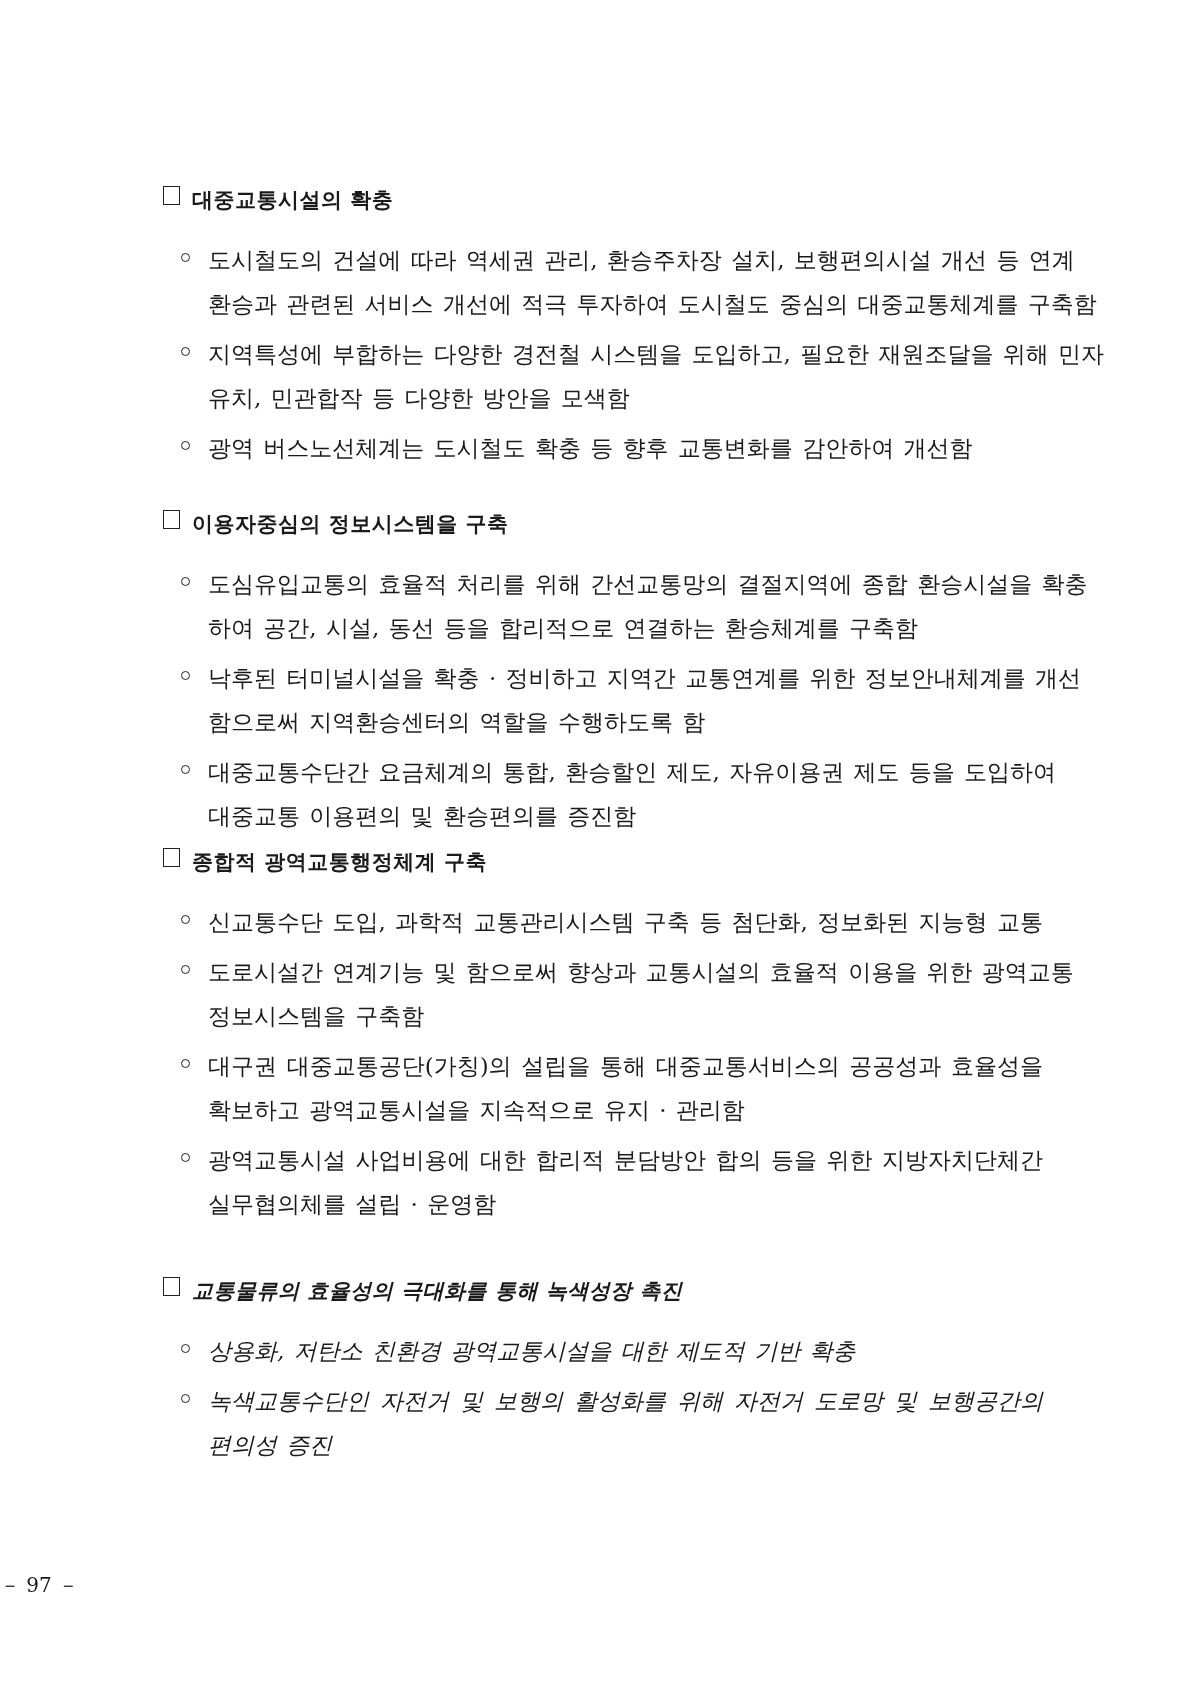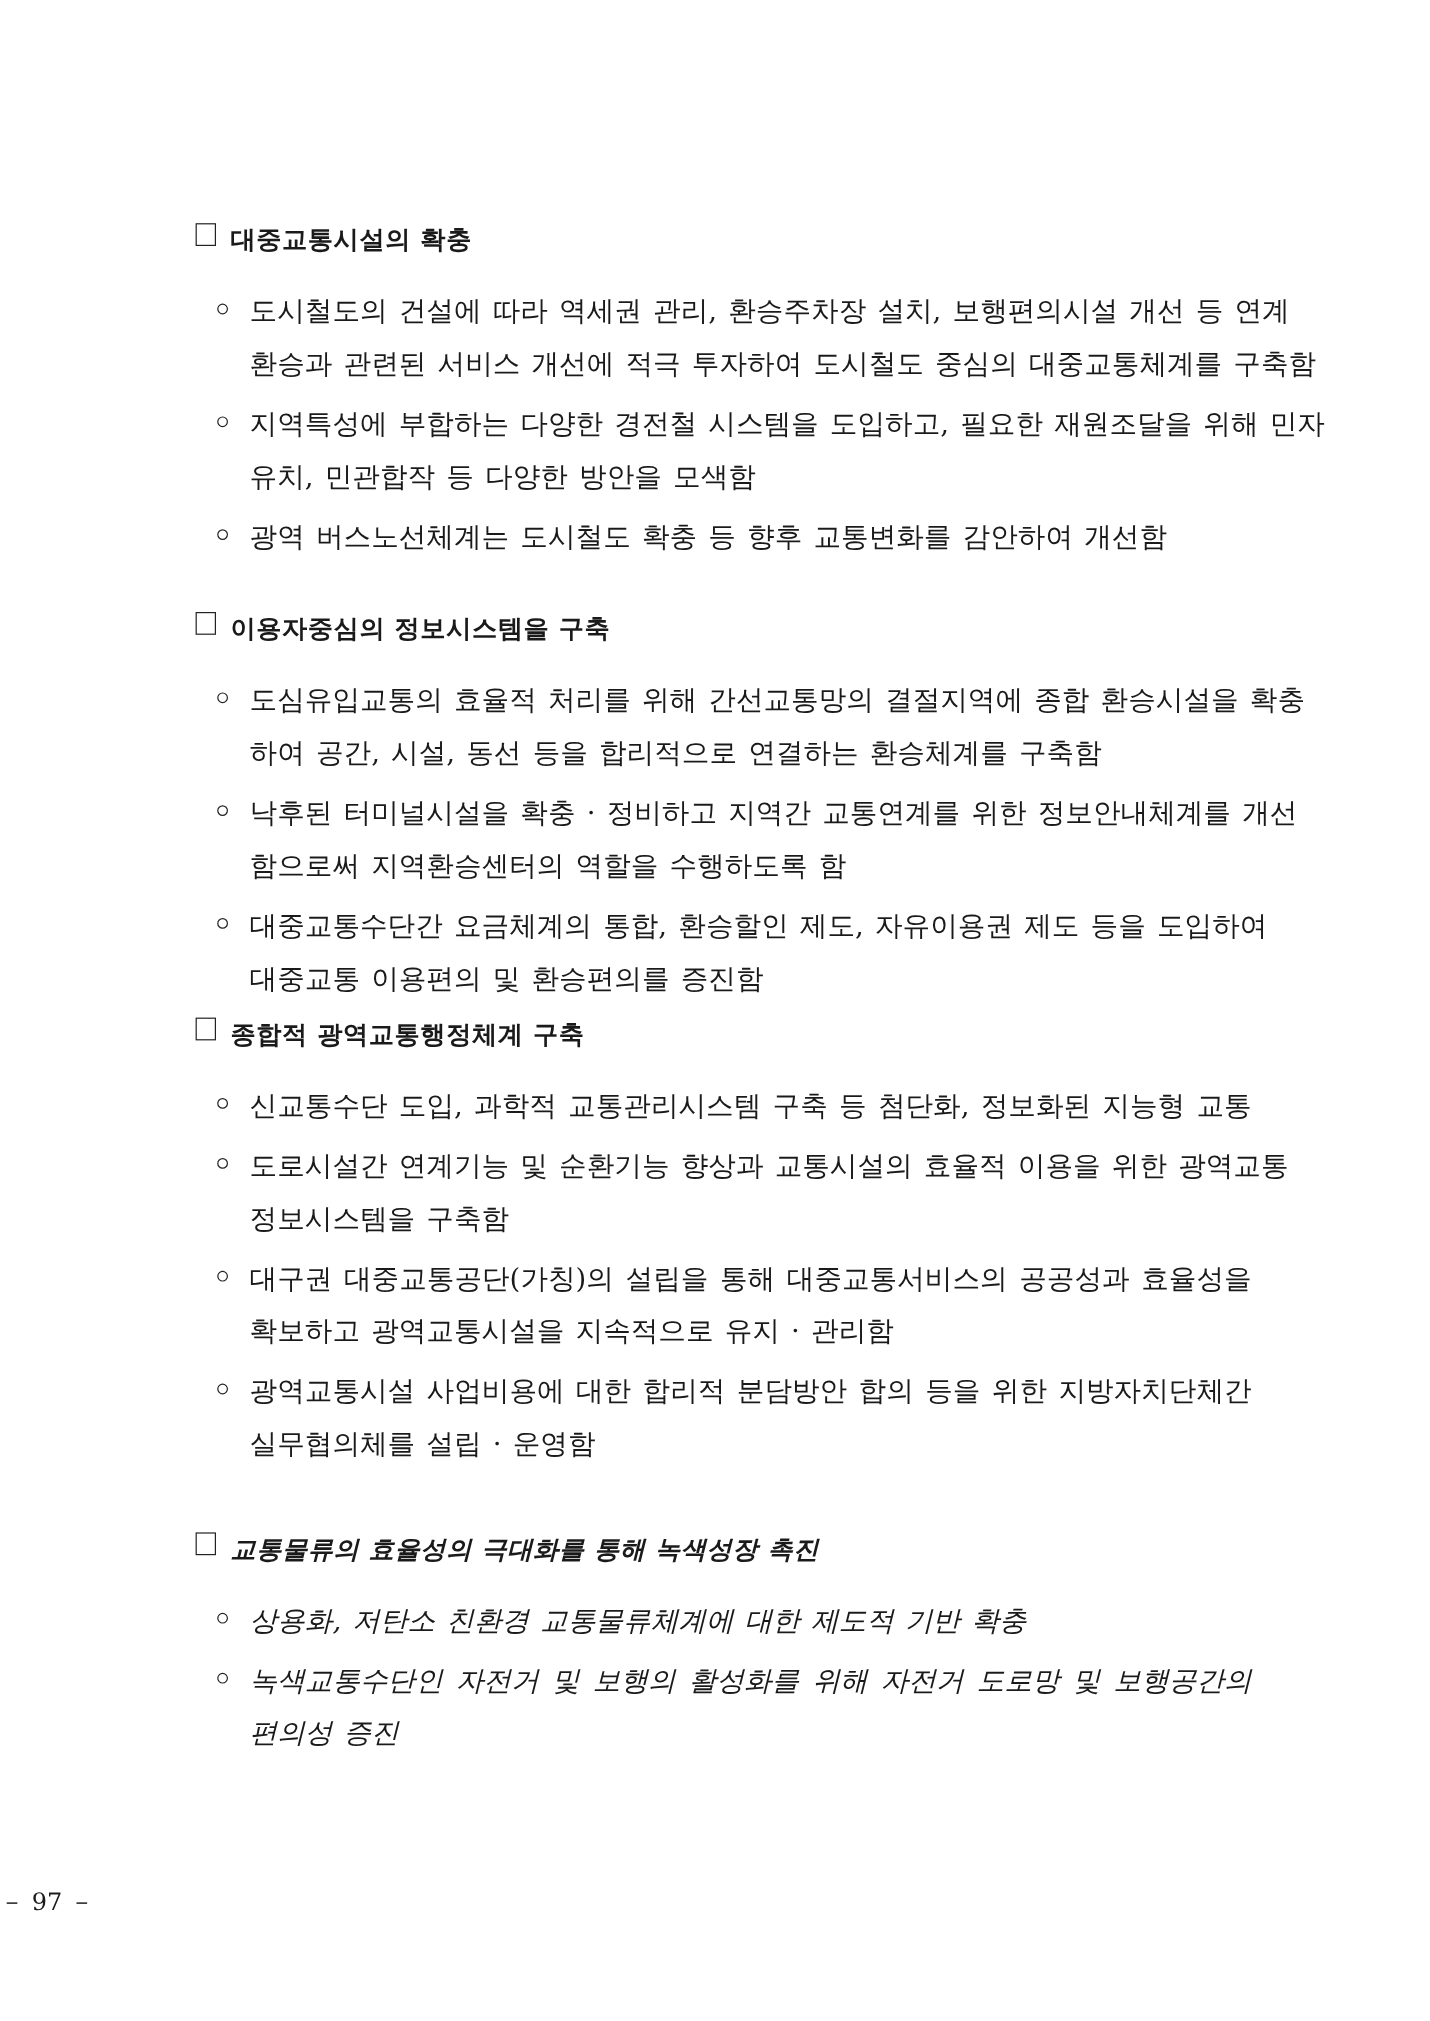--- a/index.html
+++ b/index.html
@@ -142,21 +142,21 @@
       <span>종합적 광역교통행정체계 구축</span>
     </div>
     <div style="height:22px"></div>
     <div class="item">
       <span class="bullet"></span>
       <span class="line full">신교통수단 도입, 과학적 교통관리시스템 구축 등 첨단화, 정보화된 지능형 교통</span>
     </div>
     <div style="height:6px"></div>
     <div class="item">
       <span class="bullet"></span>
-      <span class="line full">도로시설간 연계기능 및 순환기능 향상과 교통시설의 효율적 이용을 위한 광역교통</span>
+      <span class="line full">도로시설간 연계기능 및 함으로써 향상과 교통시설의 효율적 이용을 위한 광역교통</span>
       <span class="line">정보시스템을 구축함</span>
     </div>
     <div style="height:6px"></div>
     <div class="item">
       <span class="bullet"></span>
       <span class="line full">대구권 대중교통공단(가칭)의 설립을 통해 대중교통서비스의 공공성과 효율성을</span>
       <span class="line">확보하고 광역교통시설을 지속적으로 유지 · 관리함</span>
     </div>
     <div style="height:6px"></div>
     <div class="item">
@@ -167,21 +167,21 @@
   </div>
 
   <div class="section" style="top:1277px;font-style:italic;">
     <div class="heading">
       <span class="checkbox"></span>
       <span>교통물류의 효율성의 극대화를 통해 녹색성장 촉진</span>
     </div>
     <div style="height:22px"></div>
     <div class="item">
       <span class="bullet"></span>
-      <span class="line">상용화, 저탄소 친환경 교통물류체계에 대한 제도적 기반 확충</span>
+      <span class="line">상용화, 저탄소 친환경 광역교통시설을 대한 제도적 기반 확충</span>
     </div>
     <div style="height:6px"></div>
     <div class="item">
       <span class="bullet"></span>
       <span class="line full">녹색교통수단인 자전거 및 보행의 활성화를 위해 자전거 도로망 및 보행공간의</span>
       <span class="line">편의성 증진</span>
     </div>
   </div>
 
   <div class="page-number">－ 97 －</div>

